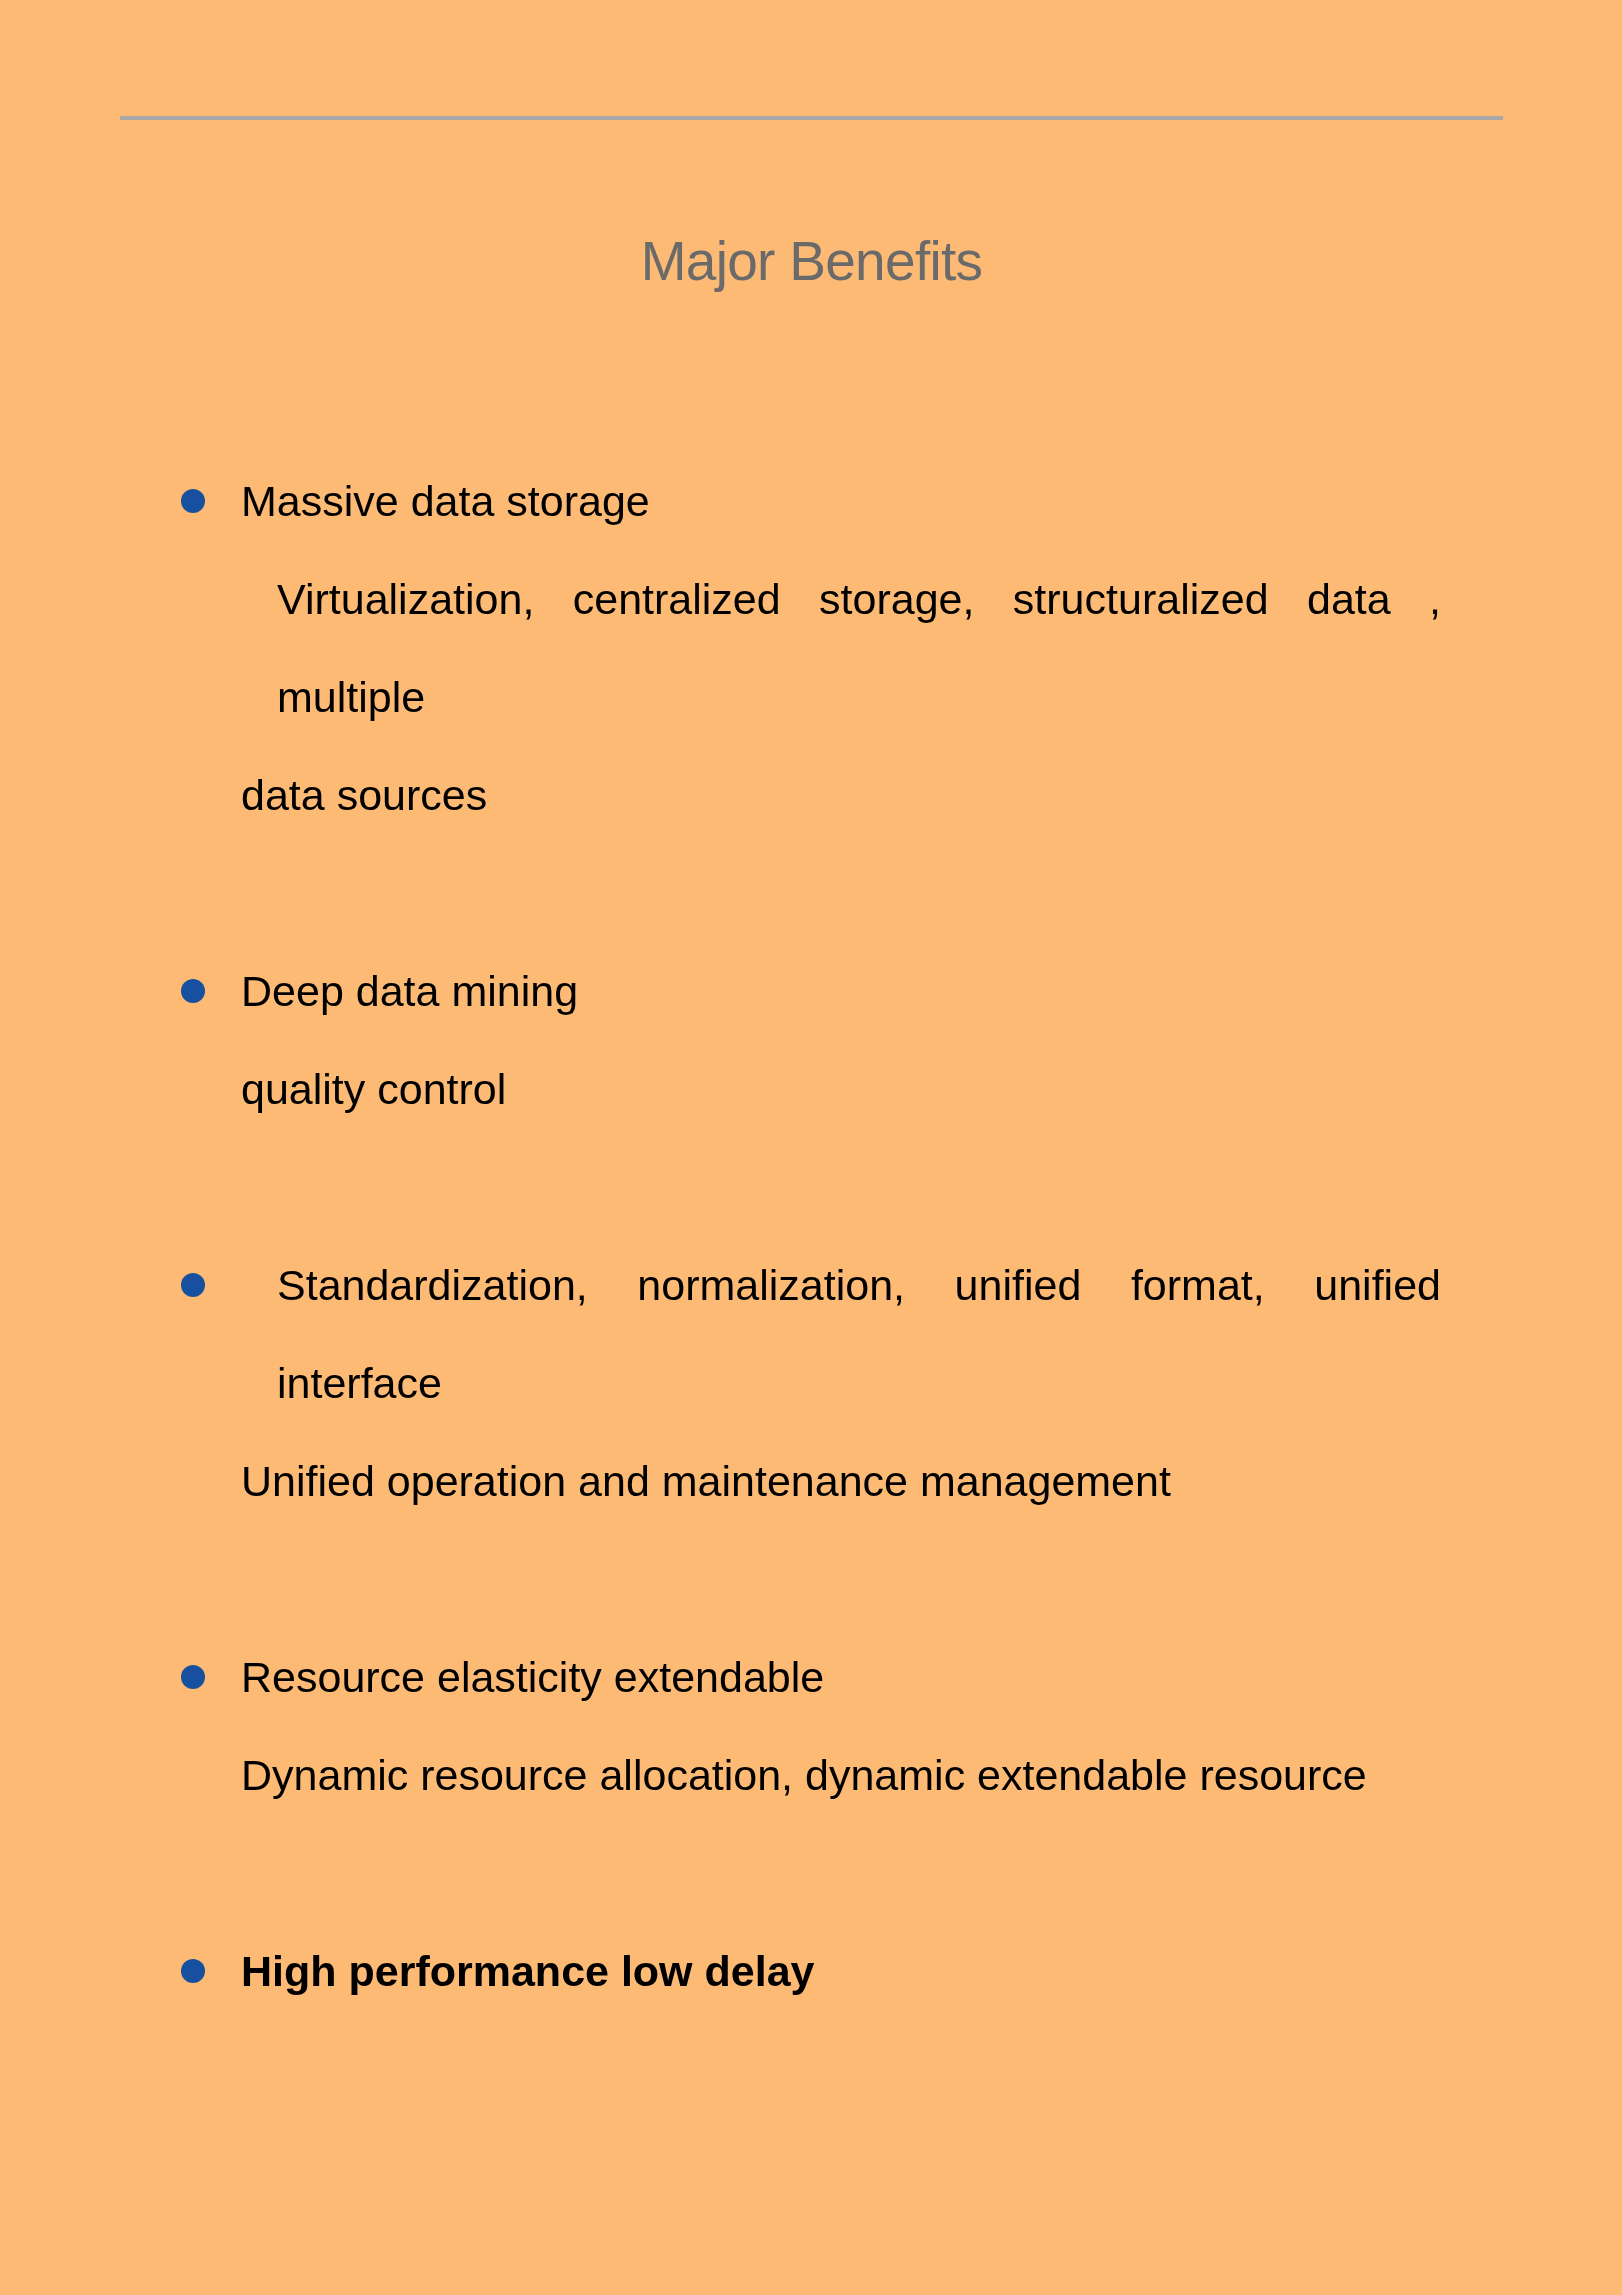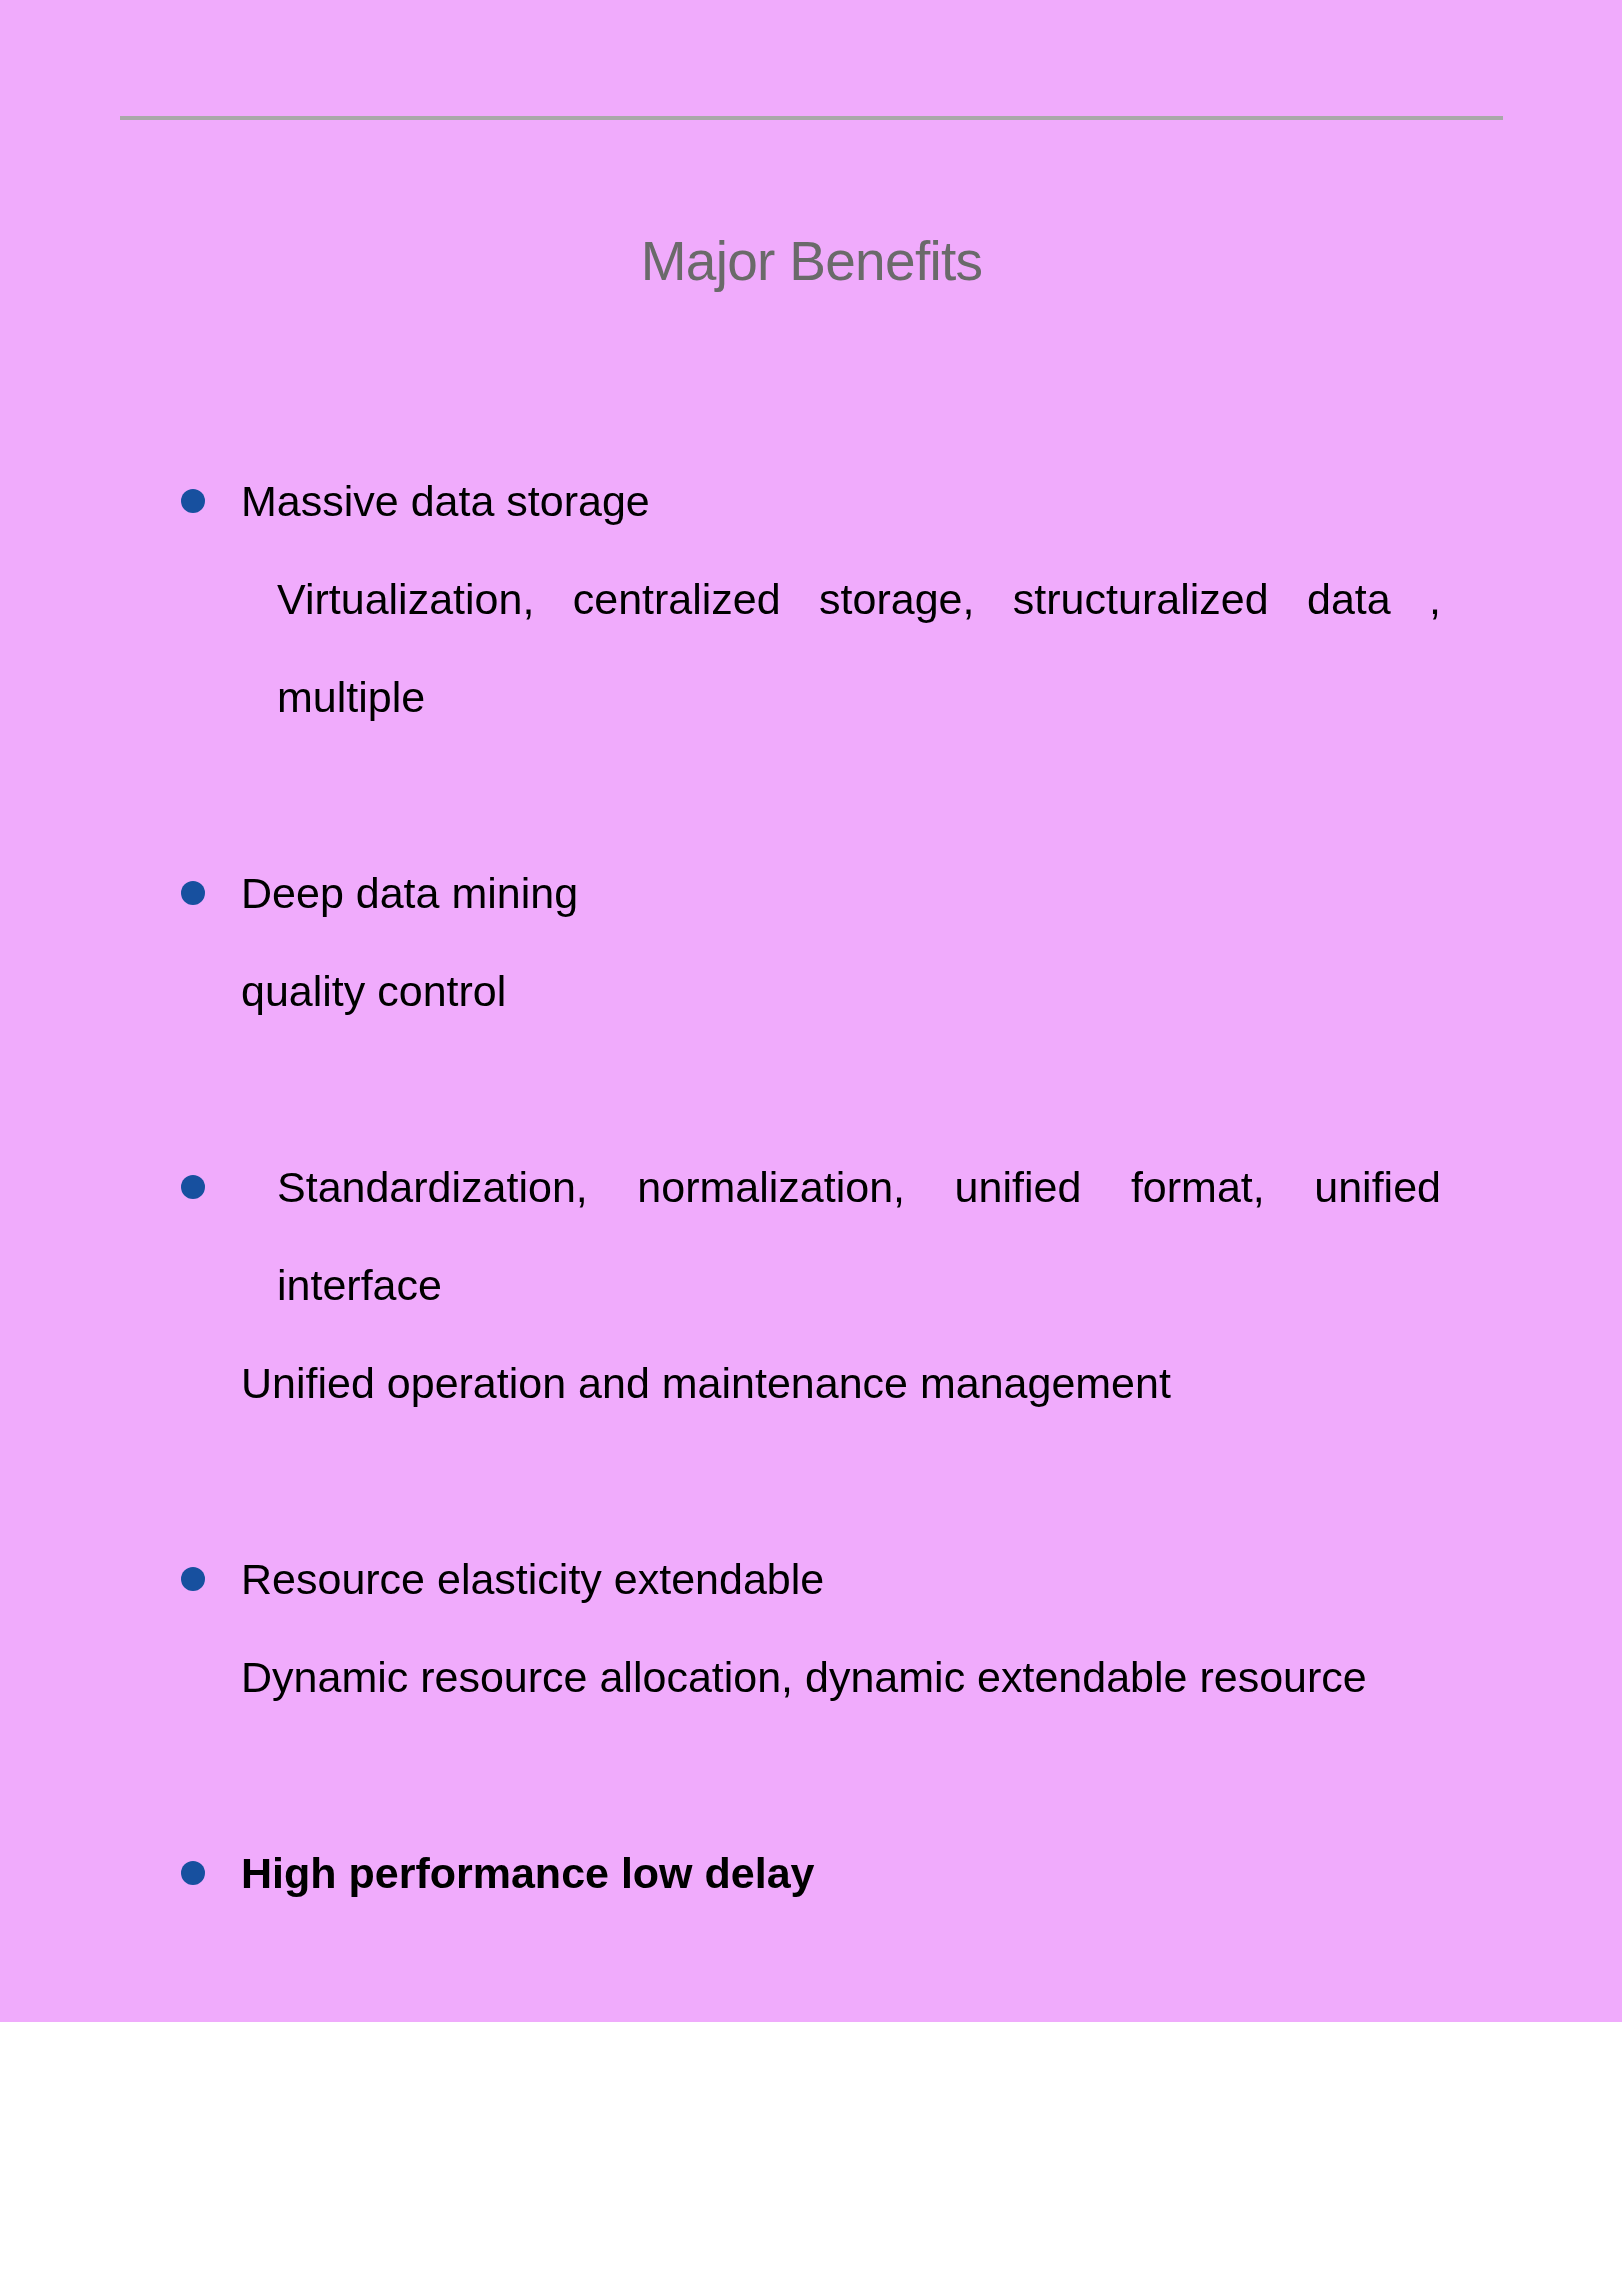--- a/index.html
+++ b/index.html
@@ -3,22 +3,22 @@
 <meta charset="utf-8">
 <style>
   html, body {
     margin: 0;
     padding: 0;
     background: #ffffff;
   }
   .page {
     position: relative;
     width: 1623px;
-    height: 2022px;
-    background: #f0abfc;
+    height: 2295px;
+    background: #fdba74;
     overflow: hidden;
     font-family: "Liberation Sans", "DejaVu Sans", sans-serif;
   }
   .top-rule {
     position: absolute;
     left: 120px;
     top: 116px;
     width: 1383px;
     height: 3.9px;
     background: var(--rule-color, #A8A8A8);
@@ -72,20 +72,21 @@
 <body>
 
 <div class="page">
   <div class="top-rule"></div>
   <h1 class="doc-title">Major Benefits</h1>
   <div class="content" id="content">
       <section class="block">
     <span class="bullet"></span>
     <div class="line heading">Massive data storage</div>
   <div class="line body justify">Virtualization, centralized storage, structuralized data , multiple</div>
+        <div class="line body">data sources</div>
       </section>
       <section class="block">
     <span class="bullet"></span>
     <div class="line heading">Deep data mining</div>
         <div class="line body">quality control</div>
       </section>
       <section class="block">
     <span class="bullet"></span>
   <div class="line body justify">Standardization, normalization, unified format, unified interface</div>
         <div class="line body">Unified operation and maintenance management</div>

